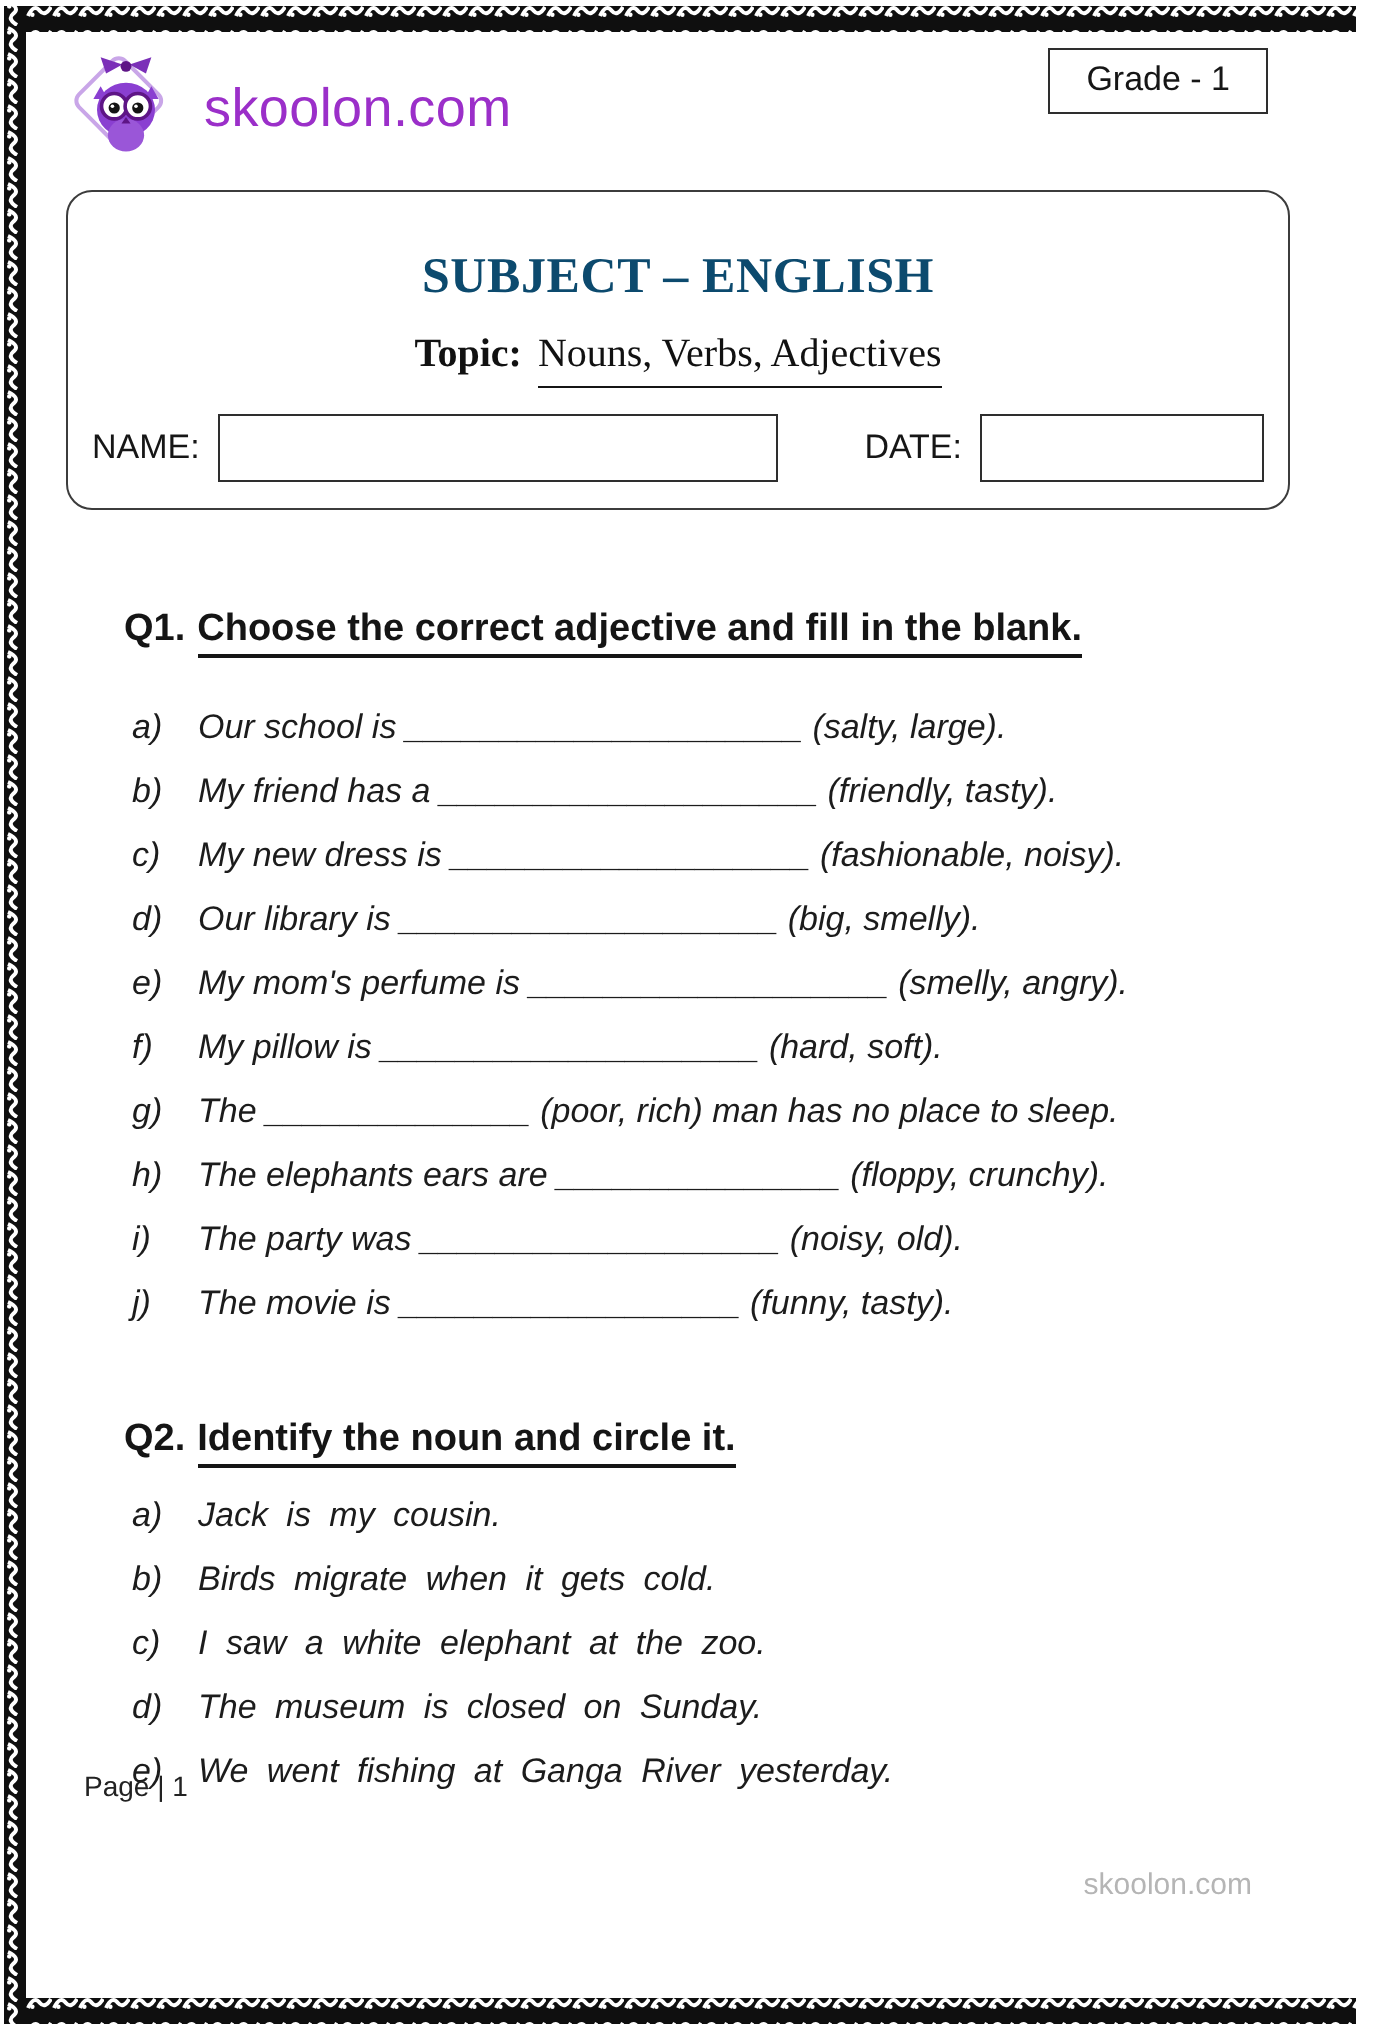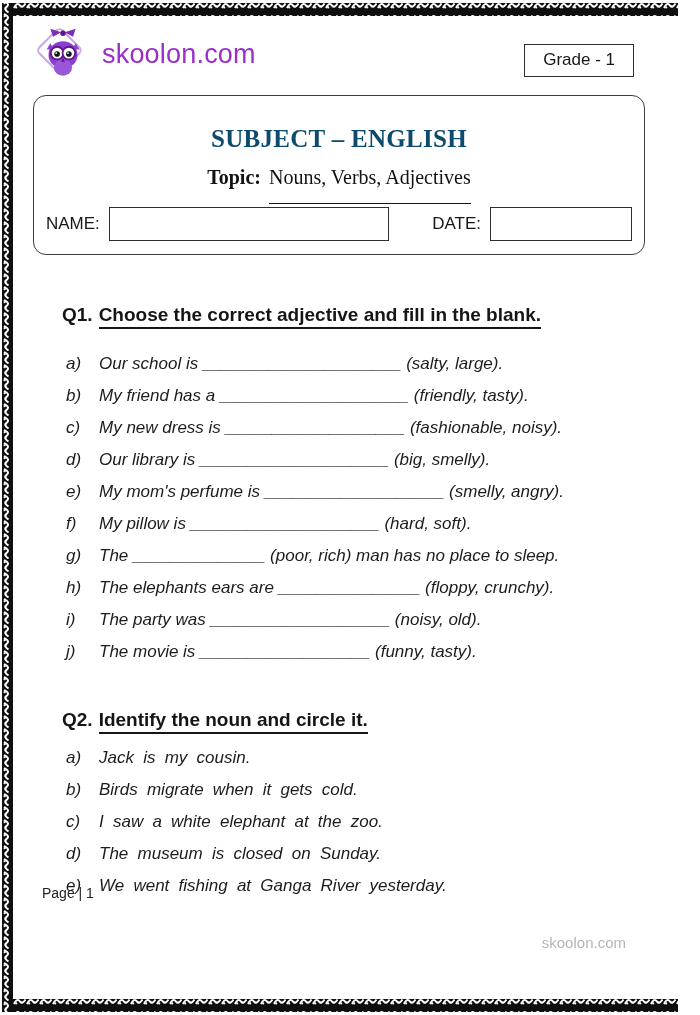--- a/index.html
+++ b/index.html
@@ -16,41 +16,41 @@
 
   
   .brand-row {
     position: absolute; top: 24px; left: 34px;
     display: flex; align-items: center; gap: 10px; z-index: 2;
   }
   .brand-name {
     font-size: 27px; color: #9b2fc9; letter-spacing: 0.2px;
   }
   .grade-badge {
-    position: absolute; top: 44px; right: 44px; z-index: 2;
+    position: absolute; top: 24px; right: 44px; z-index: 2;
     border: 1.6px solid #2e2e2e; padding: 5px 18px 6px 18px;
     font-size: 17px; color: #161616; background: #fff;
   }
 
   
   .header-card {
     position: absolute; top: 95px; left: 33px; right: 33px; height: 158px;
     border: 1.6px solid #3c3c3c; border-radius: 13px; background: #fff; z-index: 2;
   }
   .subject {
     text-align: center; margin-top: 29px;
     font-family: "Liberation Serif", serif; font-weight: bold;
     font-size: 25px; letter-spacing: 0.3px; color: #0c4a6e;
   }
   .topic-line {
     text-align: center; margin-top: 13px;
     font-family: "Liberation Serif", serif; font-size: 20px; color: #111;
   }
   .topic-label { font-weight: bold; margin-right: 8px; }
-  .topic-value { border-bottom: 1.6px solid #151515; padding-bottom: 15px; font-family: Liberation Serif, serif; }
+  .topic-value { border-bottom: 1.6px solid #151515; padding-bottom: 5px; font-family: Liberation Serif, serif; }
   .nd-row {
     position: absolute; left: 12px; right: 12px; bottom: 13px;
     display: flex; align-items: center;
   }
   .nd-label { font-size: 17px; color: #161616; }
   .name-box { width: 278px; height: 32px; border: 1.6px solid #2e2e2e; margin-left: 9px; background:#fff; }
   .nd-spacer { flex: 1; }
   .date-box { width: 140px; height: 32px; border: 1.6px solid #2e2e2e; margin-left: 9px; background:#fff; }
 
   

